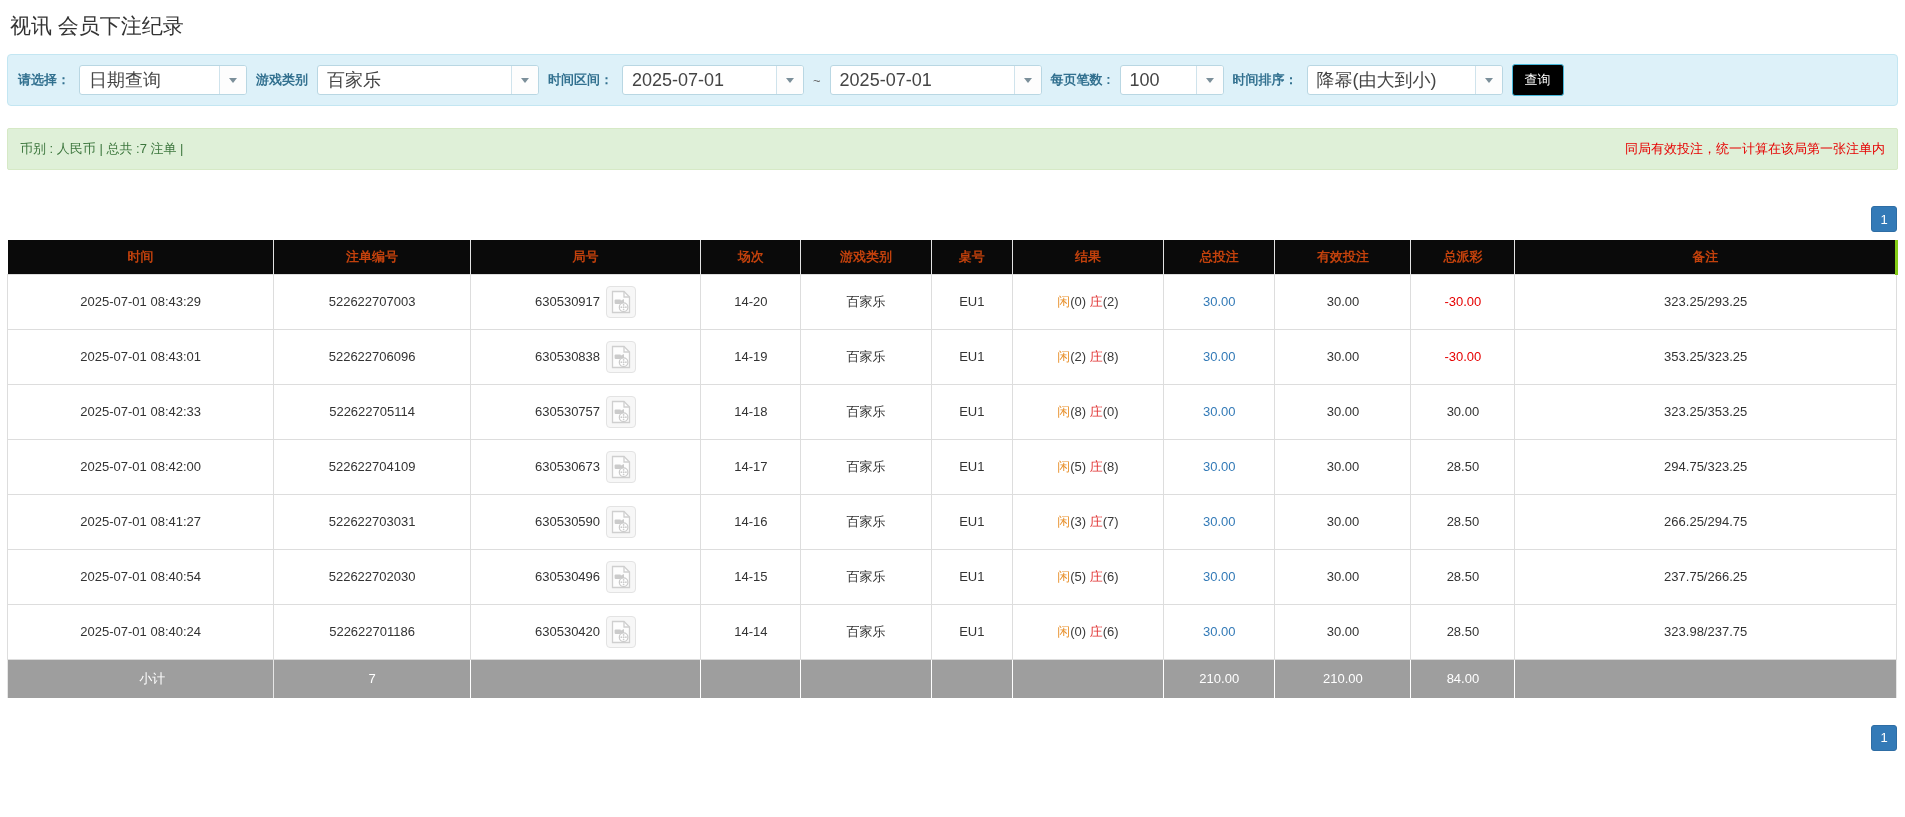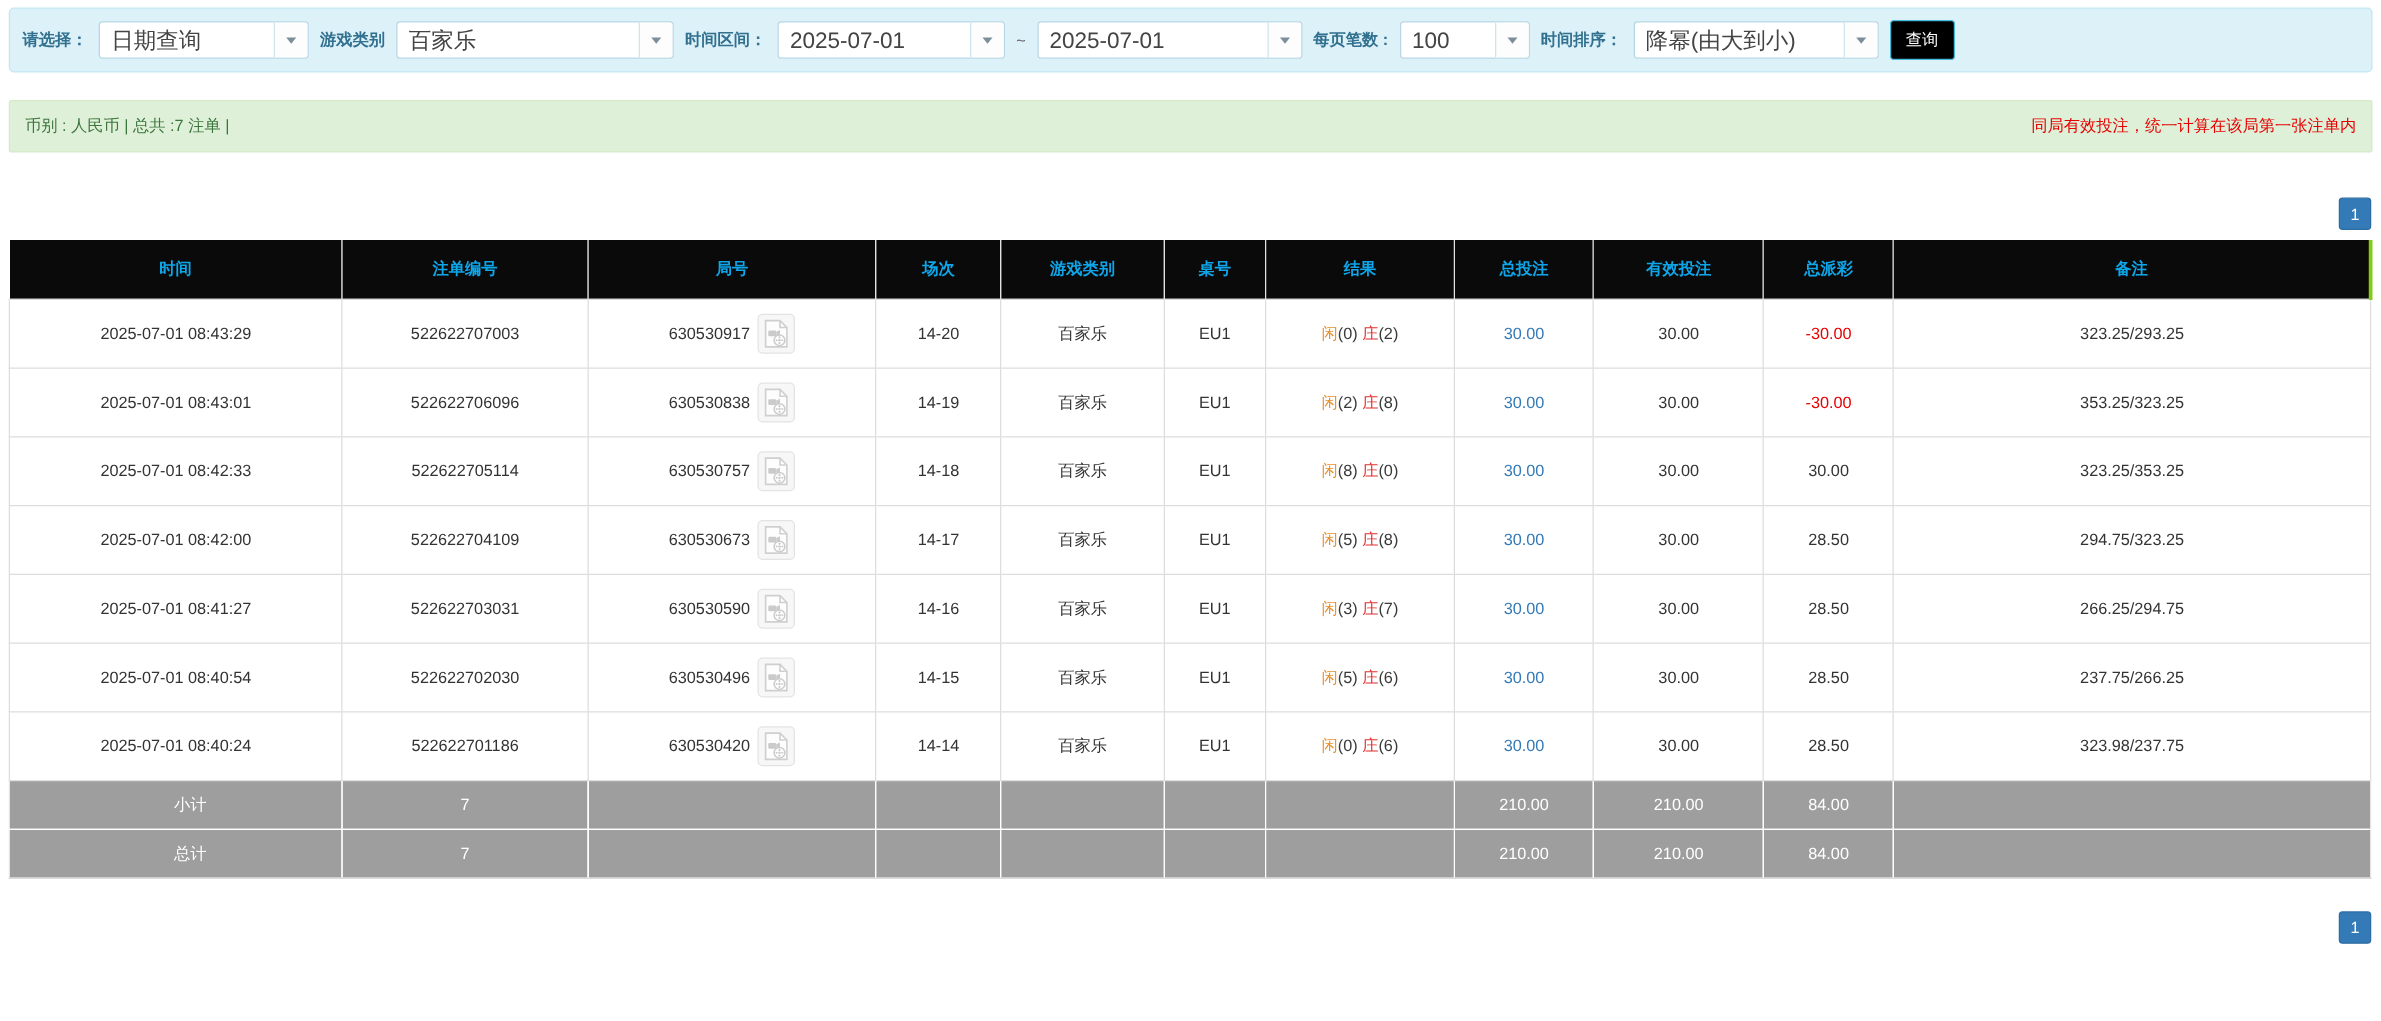--- a/index.html
+++ b/index.html
@@ -33,21 +33,21 @@
 
   
   .pagi { display:flex; justify-content:flex-end; margin:0 1px 8px 0; }
   .pagi.bottom { margin-top:26px; margin-bottom:4px; }
   .page-btn { min-width:26px; height:26px; background:#337ab7; border:1px solid #2e6da4;
     color:#fff; border-radius:3px; font-size:13px; display:flex; align-items:center;
     justify-content:center; cursor:pointer; }
 
   
   table { width:100%; border-collapse:collapse; table-layout:fixed; font-size:13px; }
-  thead th { background:#0a0a0a; color:#0ea5e9; font-weight:bold; height:47px;
+  thead th { background:#0a0a0a; color:#c2410c; font-weight:bold; height:34px;
     border-right:1px solid #e3e3e3; text-align:center; }
   thead th:last-child { border-right:3px solid #84cc16; }
   tbody td { border:1px solid #ddd; height:55px; text-align:center; color:#333; background:#fff;
     overflow:hidden; }
   .round-wrap { display:inline-flex; align-items:center; gap:6px; }
   .video-btn { display:inline-flex; align-items:center; justify-content:center;
     background:#f7f7f7; border:1px solid #e3e3e3; border-radius:4px; padding:3px 4px; cursor:pointer; }
   .bet-link { color:#337ab7; cursor:pointer; text-decoration:none; }
   .payout.neg { color:#e60000; }
   .res-p { color:#e8912d; }
@@ -56,20 +56,21 @@
   tr.sum td { background:#9e9e9e; color:#fff; height:39px; border:1px solid #fff; }
   tr.sum td:first-child, tr.sum td:last-child { border-left-color:#e6e6e6; border-right-color:#e6e6e6;padding-left:24px; }
   tr.sum.first td { border-top:1px solid #ddd; }
   tr.sum.last td { border-bottom:1px solid #cfcfcf; }
 </style>
 </head>
 <body>
 
 <div class="wrap">
 
+  <h1 class="title">视讯 会员下注纪录</h1>
 
   <div class="filter-bar">
     <span class="flabel">请选择：</span>
     <span class="combo" style="width:168px">
       <input readonly="" value="日期查询" style="">
       <span class="combo-btn">
           <span class="caret"></span>
         </span>
     </span>
 
@@ -412,33 +413,20 @@
     <td></td>
     <td></td>
     <td></td>
     <td></td>
     <td></td>
     <td>210.00</td>
     <td>210.00</td>
     <td>84.00</td>
     <td></td>
   </tr>
-        <tr class="sum last">
-    <td>总计</td>
-    <td>7</td>
-    <td></td>
-    <td></td>
-    <td></td>
-    <td></td>
-    <td></td>
-    <td>210.00</td>
-    <td>210.00</td>
-    <td>84.00</td>
-    <td></td>
-  </tr>
       </tbody>
   </table>
 
   <div class="pagi bottom">
     <div class="page-btn">1</div>
   </div>
 
 </div>
 
 </body></html>

